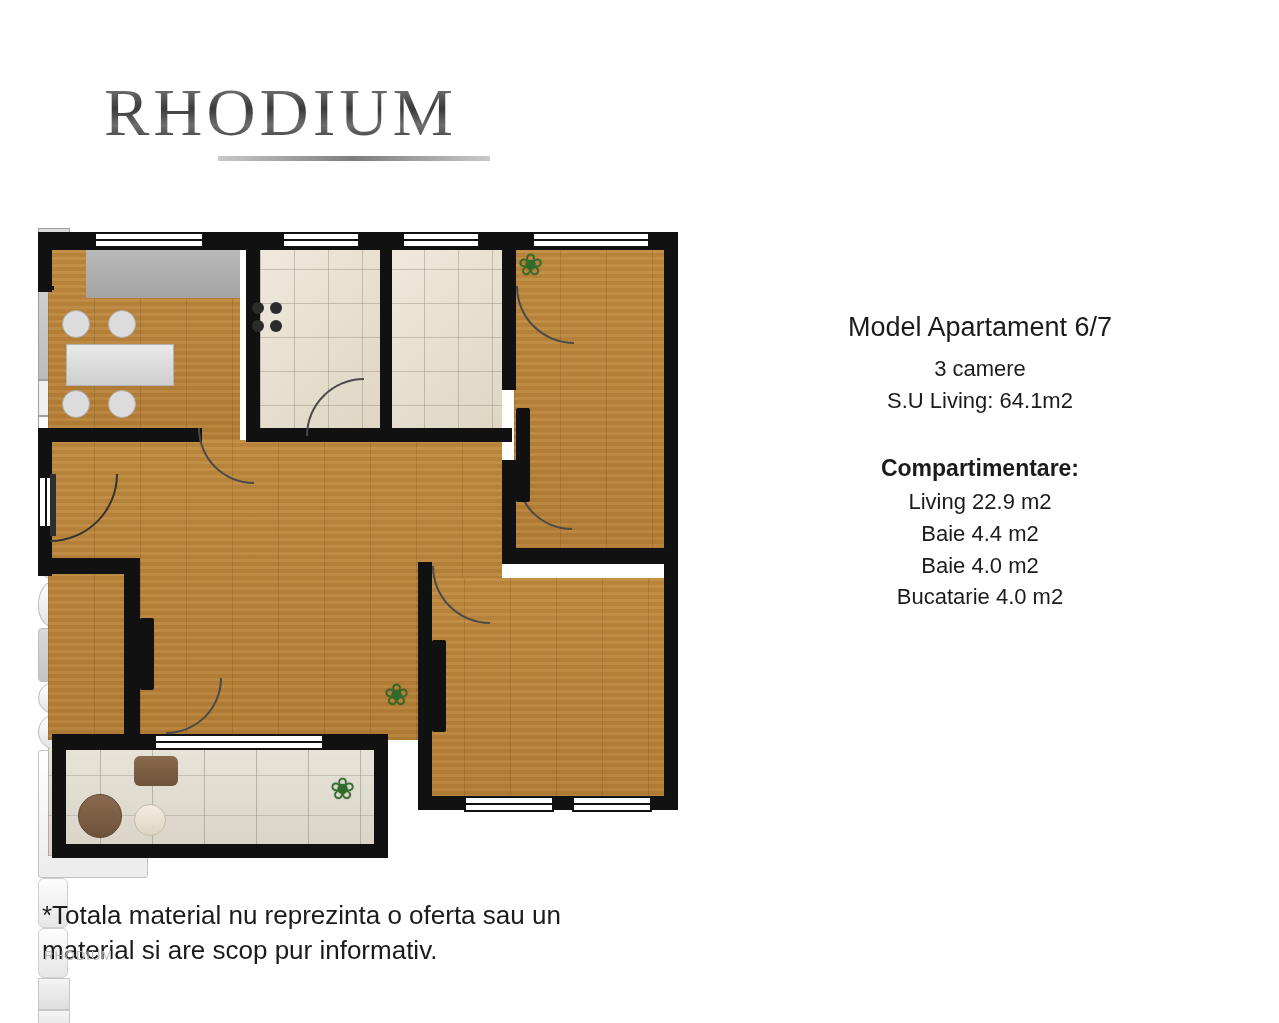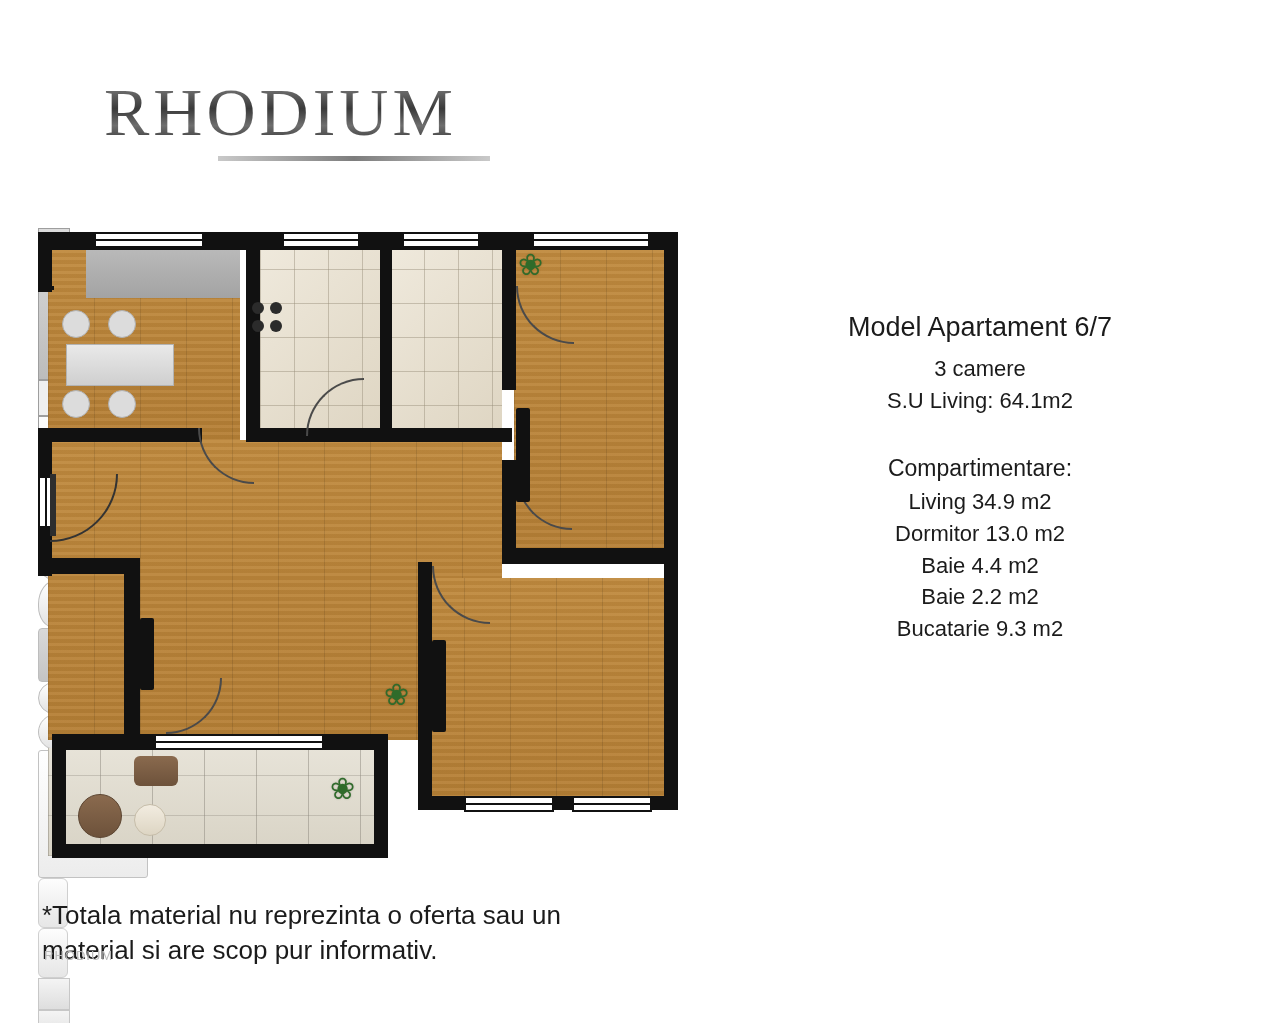--- a/index.html
+++ b/index.html
@@ -56,20 +56,21 @@
     margin-bottom: 10px;
   }
   #info .sub {
     font-size: 22px;
     line-height: 1.45;
   }
   #info .compart-title {
     font-size: 23px;
     margin-top: 38px;
     margin-bottom: 4px;
+    font-weight: bold;
   }
   #info .room {
     font-size: 22px;
     line-height: 1.45;
   }
 
   
   #note {
     position: absolute;
     left: 42px;
@@ -299,24 +300,23 @@
   <div class="plant furn" style="left:346px;top:452px;">❀</div>
   <div class="plant furn" style="left:292px;top:546px;">❀</div>
 </div>
 
 <div id="info">
   <div class="model">Model Apartament 6/7</div>
   <div class="sub">3 camere</div>
   <div class="sub">S.U Living: 64.1m2</div>
 
   <div class="compart-title">Compartimentare:</div>
-  <div class="room">Living 34.9 m2</div>
-  <div class="room">Dormitor 13.0 m2</div>
+  <div class="room">Living 22.9 m2</div>
   <div class="room">Baie 4.4 m2</div>
-  <div class="room">Baie 2.2 m2</div>
-  <div class="room">Bucatarie 9.3 m2</div>
+  <div class="room">Baie 4.0 m2</div>
+  <div class="room">Bucatarie 4.0 m2</div>
 </div>
 
 <div id="note">
   <div>*Totala material nu reprezinta o oferta sau un</div>
   <div>material si are scop pur informativ.</div>
 </div>
 <div id="watermark">RHODIUM</div>
 
 </body></html>

